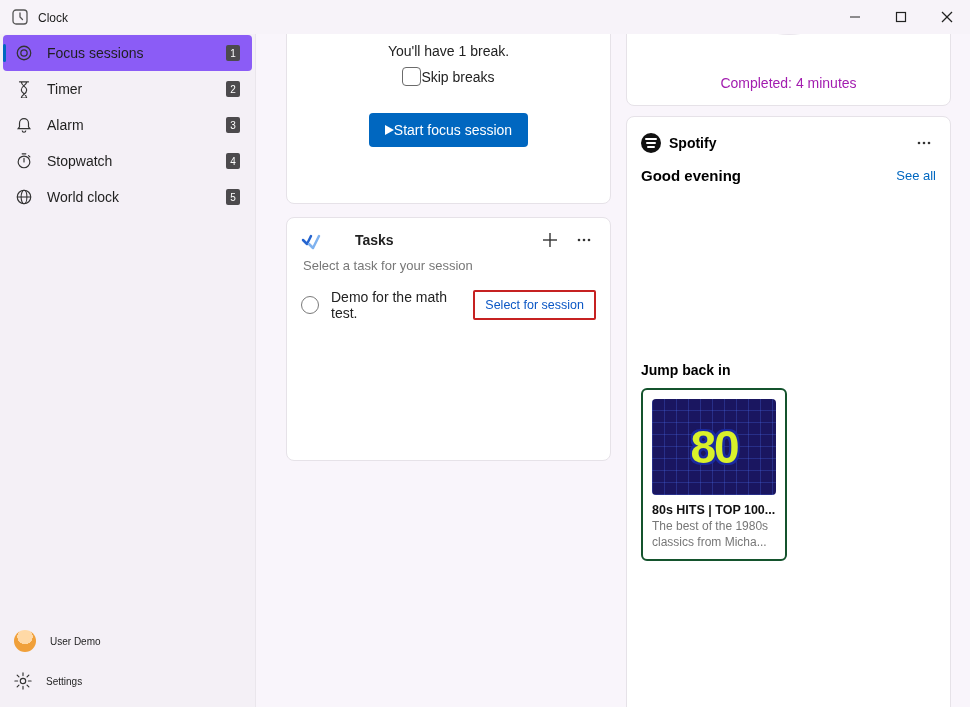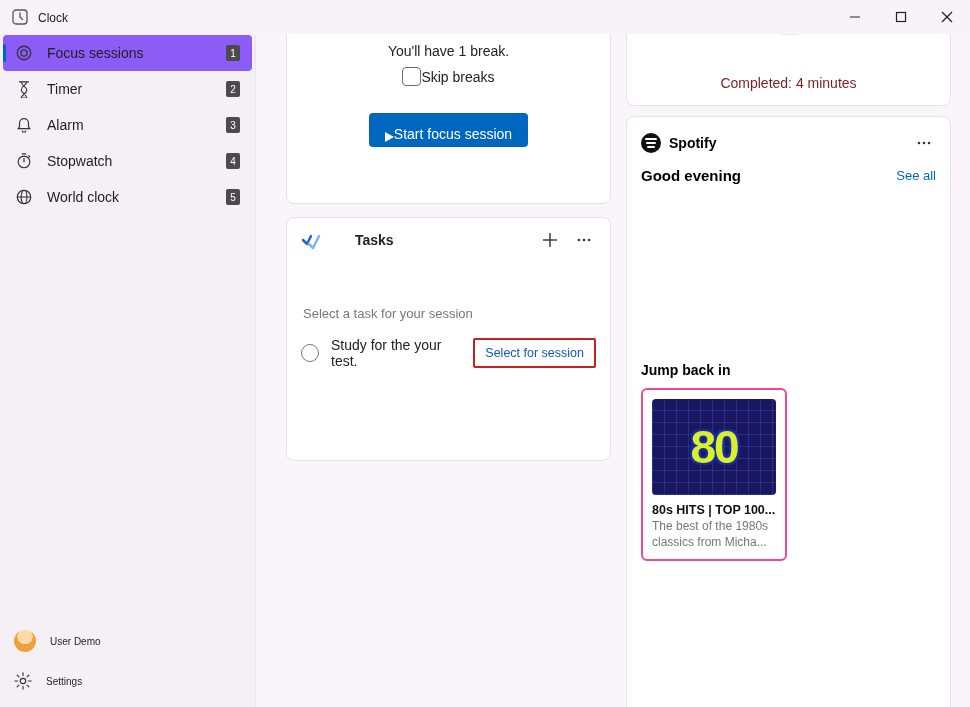--- a/index.html
+++ b/index.html
@@ -32,54 +32,54 @@
   
   .main { flex:1; background:#f9f5fb; position:relative; overflow:hidden;}
 
   .card { background:#fff; border:1px solid #e6e2e8; border-radius:8px; }
 
   
   .focus-card { top:-70px; height:240px; position:absolute; left:30px; width:325px; background:#fff; border:1px solid #e6e2e8; border-radius:8px; display:flex; flex-direction:column; align-items:center; }
   .break-text { position:absolute; top:78px; font-size:14px; color:#222; }
   .skip-row { position:absolute; top:102px; display:flex; align-items:center; gap:0; font-size:14px; color:#222;}
   .checkbox { width:19px; height:19px; border:1.4px solid #6b6b6b; border-radius:4px; background:#fff;}
-  .start-btn { position:absolute; top:148px; height:34px; padding:5px 16px; background:#0067c0; color:#fff; border:none; border-radius:4px; font-size:14px; display:flex; align-items:flex-end; }
+  .start-btn { position:absolute; top:148px; height:34px; padding:11px 16px; background:#0067c0; color:#fff; border:none; border-radius:4px; font-size:14px; display:flex; align-items:center; }
   .play-icon { width:0; height:0; border-left:9px solid #fff; border-top:5px solid transparent; border-bottom:5px solid transparent;}
 
   
   .tasks-card { position:absolute; left:30px; top:183px; width:325px; height:244px; }
   .tasks-header { display:flex; align-items:center; padding:10px 14px 6px 14px; gap:10px;}
   .tasks-header .title { font-size:14px; font-weight:600; flex:1; color:#222;margin-left:24px;}
   .tasks-icon { color:#2564cf; }
   .hdr-btn { width:24px; height:24px; display:flex; align-items:center; justify-content:center; color:#333;}
-  .tasks-sub { font-size:13px; color:#777; padding:0 16px 8px 16px;margin-top:48px;}
+  .tasks-sub { font-size:13px; color:#777; padding:0 16px 8px 16px;}
   .task-row { display:flex; align-items:center; padding:8px 14px; gap:12px;}
   .radio { width:18px; height:18px; border:1.6px solid #7a7a7a; border-radius:50%;}
   .task-text { font-size:14px; flex:1; color:#222;}
   .select-btn { border:2.5px solid #c62121; color:#0b57c5; font-size:12.5px; padding:6px 10px; background:#fff; border-radius:2px; font-weight:500;}
 
   
   .progress-card { position:absolute; left:370px; top:-70px; width:325px; height:142px; background:#fff; border:1px solid #e6e2e8; border-radius:8px;}
   .progress-ring { position:absolute; left:50%; transform:translateX(-50%); top:-50px; width:120px; height:120px; border-radius:50%; border:12px solid #e9e5ec;}
-  .progress-text { position:absolute; bottom:14px; width:100%; text-align:center; font-size:14px; color:#7f1d1d;}
+  .progress-text { position:absolute; bottom:14px; width:100%; text-align:center; font-size:14px; color:#a21caf;}
 
   
   .spotify-card { position:absolute; left:370px; top:82px; width:325px; height:610px; background:#fff; border:1px solid #e6e2e8; border-radius:8px; padding:12px 14px;}
   .sp-header { display:flex; align-items:center; gap:8px; height:28px;}
   .sp-logo { width:20px; height:20px; border-radius:50%; background:#111; position:relative;}
   .sp-logo::before, .sp-logo::after, .sp-logo .s2 { content:""; position:absolute; left:4px; right:4px; height:2px; background:#fff; border-radius:2px;}
   .sp-logo::before { top:5px;}
   .sp-logo .s2 { top:9px; left:5px; right:5px;}
   .sp-logo::after { top:13px; left:6px; right:6px;}
   .sp-title { font-weight:700; font-size:14px; flex:1;}
   .sp-sub-row { display:flex; align-items:center; justify-content:space-between; margin-top:10px;}
   .sp-greet { font-weight:700; font-size:15px;}
   .see-all { color:#0067c0; font-size:13px;}
   .jump-title { font-weight:600; font-size:14px; margin-top:178px;}
-  .playlist { margin-top:10px; width:146px; border:2px solid #ec4899; border-radius:6px; padding:9px; }
+  .playlist { margin-top:10px; width:146px; border:2px solid #14532d; border-radius:6px; padding:9px; }
   .pl-cover { width:100%; height:96px; border-radius:4px; background: radial-gradient(circle at 50% 50%, #1a1660 0 100%); position:relative; display:flex; align-items:center; justify-content:center; overflow:hidden;}
   .pl-cover::before{content:"";position:absolute;inset:0;background:
     repeating-linear-gradient(0deg, rgba(80,120,255,.25) 0 1px, transparent 1px 12px),
     repeating-linear-gradient(90deg, rgba(80,120,255,.25) 0 1px, transparent 1px 12px);}
   .pl-cover .big { font-family: Impact, sans-serif; font-size:46px; color:#d9f12a; font-weight:900; text-shadow: -2px -2px 0 #1a2aa0, 2px 2px 0 #1a2aa0, -2px 2px 0 #1a2aa0, 2px -2px 0 #1a2aa0; z-index:1; letter-spacing:-2px;}
   .pl-name { font-size:12.5px; font-weight:700; margin-top:8px; white-space:nowrap; overflow:hidden; text-overflow:ellipsis; color:#111;}
   .pl-desc { font-size:12px; color:#777; margin-top:2px; line-height:1.3; max-height:32px; overflow:hidden;}
 
   svg { display:block; }
 </style>
@@ -225,21 +225,21 @@
           <svg viewBox="0 0 16 16" width="16" height="16">
               <circle cx="3" cy="8" r="1.3" fill="#333"></circle>
               <circle cx="8" cy="8" r="1.3" fill="#333"></circle>
               <circle cx="13" cy="8" r="1.3" fill="#333"></circle>
             </svg>
         </span>
       </div>
       <div class="tasks-sub">Select a task for your session</div>
       <div class="task-row">
         <span class="radio"></span>
-        <span class="task-text">Study for the your test.</span>
+        <span class="task-text">Demo for the math test.</span>
         <button class="select-btn">Select for session</button>
       </div>
     </div>
 
     <div class="spotify-card">
       <div class="sp-header">
         <span class="sp-logo">
             <span class="s2"></span>
           </span>
         <span class="sp-title">Spotify</span>

